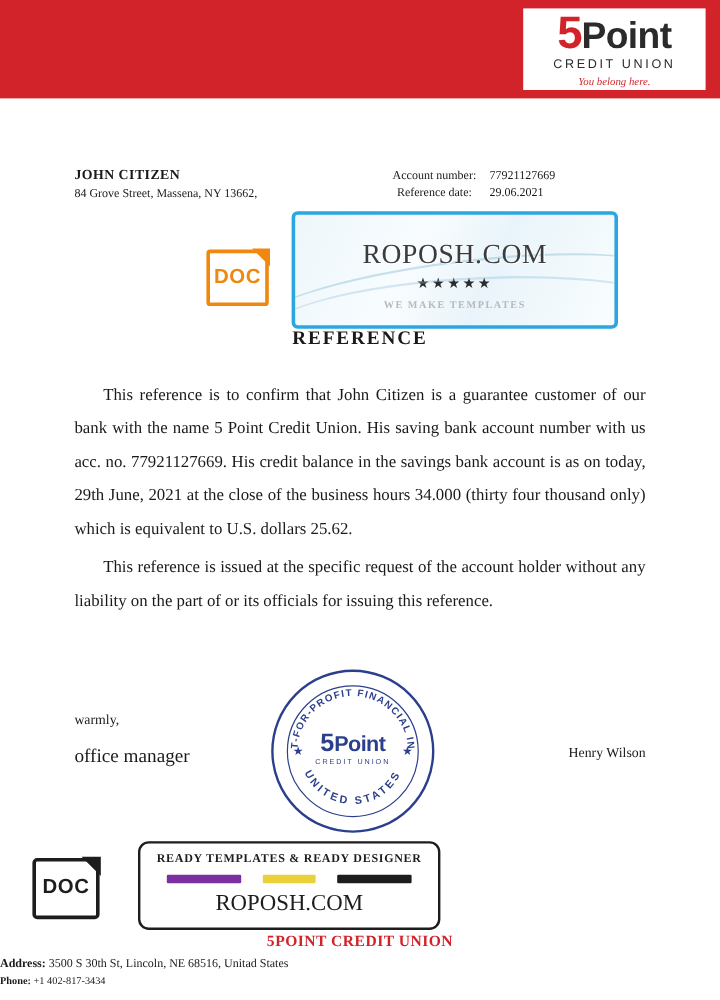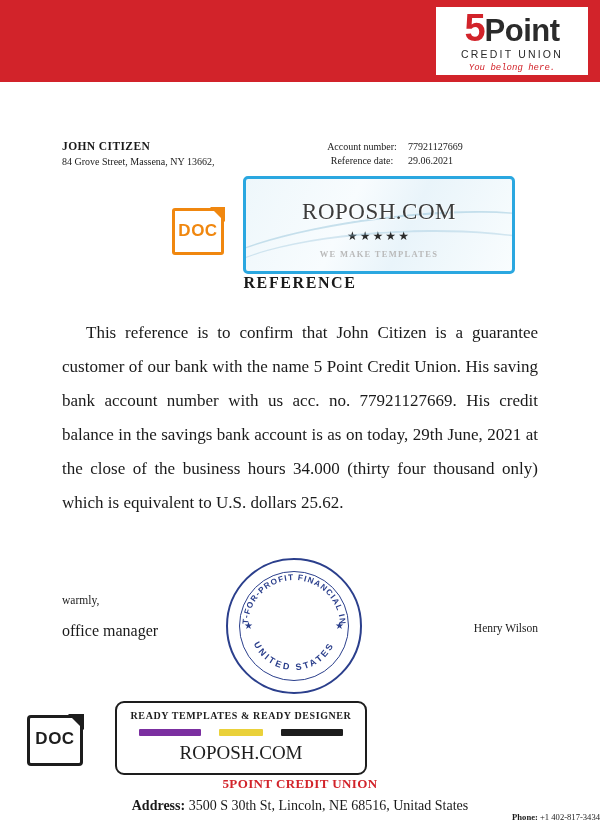--- a/index.html
+++ b/index.html
@@ -58,21 +58,21 @@
     letter-spacing: -0.5px;
   }
   .logo-cu {
     font-family: "Liberation Sans", sans-serif;
     font-size: 10.5px;
     letter-spacing: 2.2px;
     color: #2b2b2b;
     margin-top: 1px;
   }
   .logo-tag {
-    font-family: Liberation Mono, monospace;
+    font-family: Liberation Serif, serif;
     font-style: italic;
     font-size: 9px;
     color: #d2232a;
     margin-top: 3px;
   }
 
   
   .customer-block {
     position: absolute;
     left: 62px;
@@ -222,21 +222,21 @@
     font-weight: bold;
     letter-spacing: 1.6px;
   }
 
   
   .body-text {
     position: absolute;
     left: 62px;
     top: 316px;
     width: 476px;
-    font-size: 17px;
+    font-size: 14px;
     line-height: 2.0;
     text-align: justify;
   }
   .body-text p {
     margin: 0 0 4px 0;
     text-indent: 24px;
   }
 
   
   .sig-warmly {
@@ -406,29 +406,28 @@
     text-align: center;
     font-size: 13px;
     font-weight: bold;
     color: #d2232a;
     letter-spacing: 0.4px;
   }
   .footer-addr {
     position: absolute;
     left: 0; right: 0;
     top: 798px;
-    text-align: center;
-    font-size: 14px;
+    font-size: 10px;
     color: #1a1a1a;
   }
   .footer-phone {
     position: absolute;
     left: 0; right: 0;
     top: 812px;
-    text-align: right;
+    text-align: left;
     font-size: 8.6px;
     color: #1a1a1a;
   }
   .b { font-weight: bold; }
 </style>
 </head>
 <body>
 
 <div class="header-band">
   <div class="header-white-box">
@@ -466,20 +465,21 @@
 <div class="wm-card">
   <div class="wm-title">ROPOSH.COM</div>
   <div class="wm-stars">★★★★★</div>
   <div class="wm-sub">WE MAKE TEMPLATES</div>
 </div>
 
 <div class="doc-title">REFERENCE</div>
 
 <div class="body-text">
   <p>This reference is to confirm that John Citizen is a guarantee customer of our bank with the name 5 Point Credit Union. His saving bank account number with us acc. no. 77921127669. His credit balance in the savings bank account is as on today, 29th June, 2021 at the close of the business hours 34.000 (thirty four thousand only) which is equivalent to U.S. dollars 25.62.</p>
+  <p>This reference is issued at the specific request of the account holder without any liability on the part of or its officials for issuing this reference.</p>
 </div>
 
 <div class="sig-warmly">warmly,</div>
 <div class="sig-role">office manager</div>
 <div class="sig-name">Henry Wilson</div>
 
 <div class="stamp">
   <div class="ring-outer"></div>
   <div class="ring-inner"></div>
   <svg viewBox="0 0 136 136">
@@ -489,20 +489,24 @@
     </defs>
     <text font-family="Liberation Sans, sans-serif" font-size="8.2" font-weight="bold" letter-spacing="1.1" fill="#2b3f8c">
       <textPath href="#arcTop" startOffset="50%" text-anchor="middle" id="stamp-arc-top-text">5POINT NOT-FOR-PROFIT FINANCIAL INSTITUTION</textPath>
     </text>
     <text font-family="Liberation Sans, sans-serif" font-size="9" font-weight="bold" letter-spacing="2.4" fill="#2b3f8c">
       <textPath href="#arcBot" startOffset="50%" text-anchor="middle" id="stamp-arc-bottom-text">UNITED STATES</textPath>
     </text>
   </svg>
   <div class="star-l">★</div>
   <div class="star-r">★</div>
+  <div class="core">
+    <span class="s5">5</span><span class="spoint">Point</span>
+    <div class="scu">CREDIT UNION</div>
+  </div>
 </div>
 
 <div class="doc-icon-black">
   <div class="paper"></div>
   <div class="fold"></div>
   <div class="txt">DOC</div>
 </div>
 
 <div class="wm-box">
   <div class="line1">READY TEMPLATES &amp; READY DESIGNER</div>

